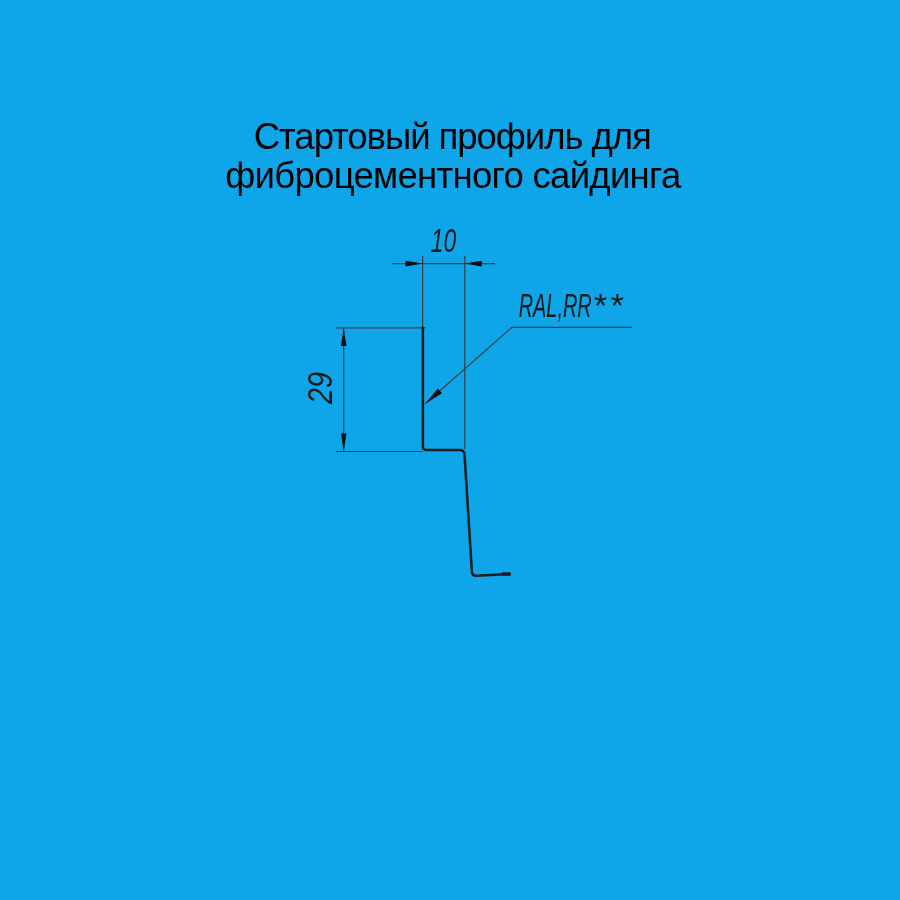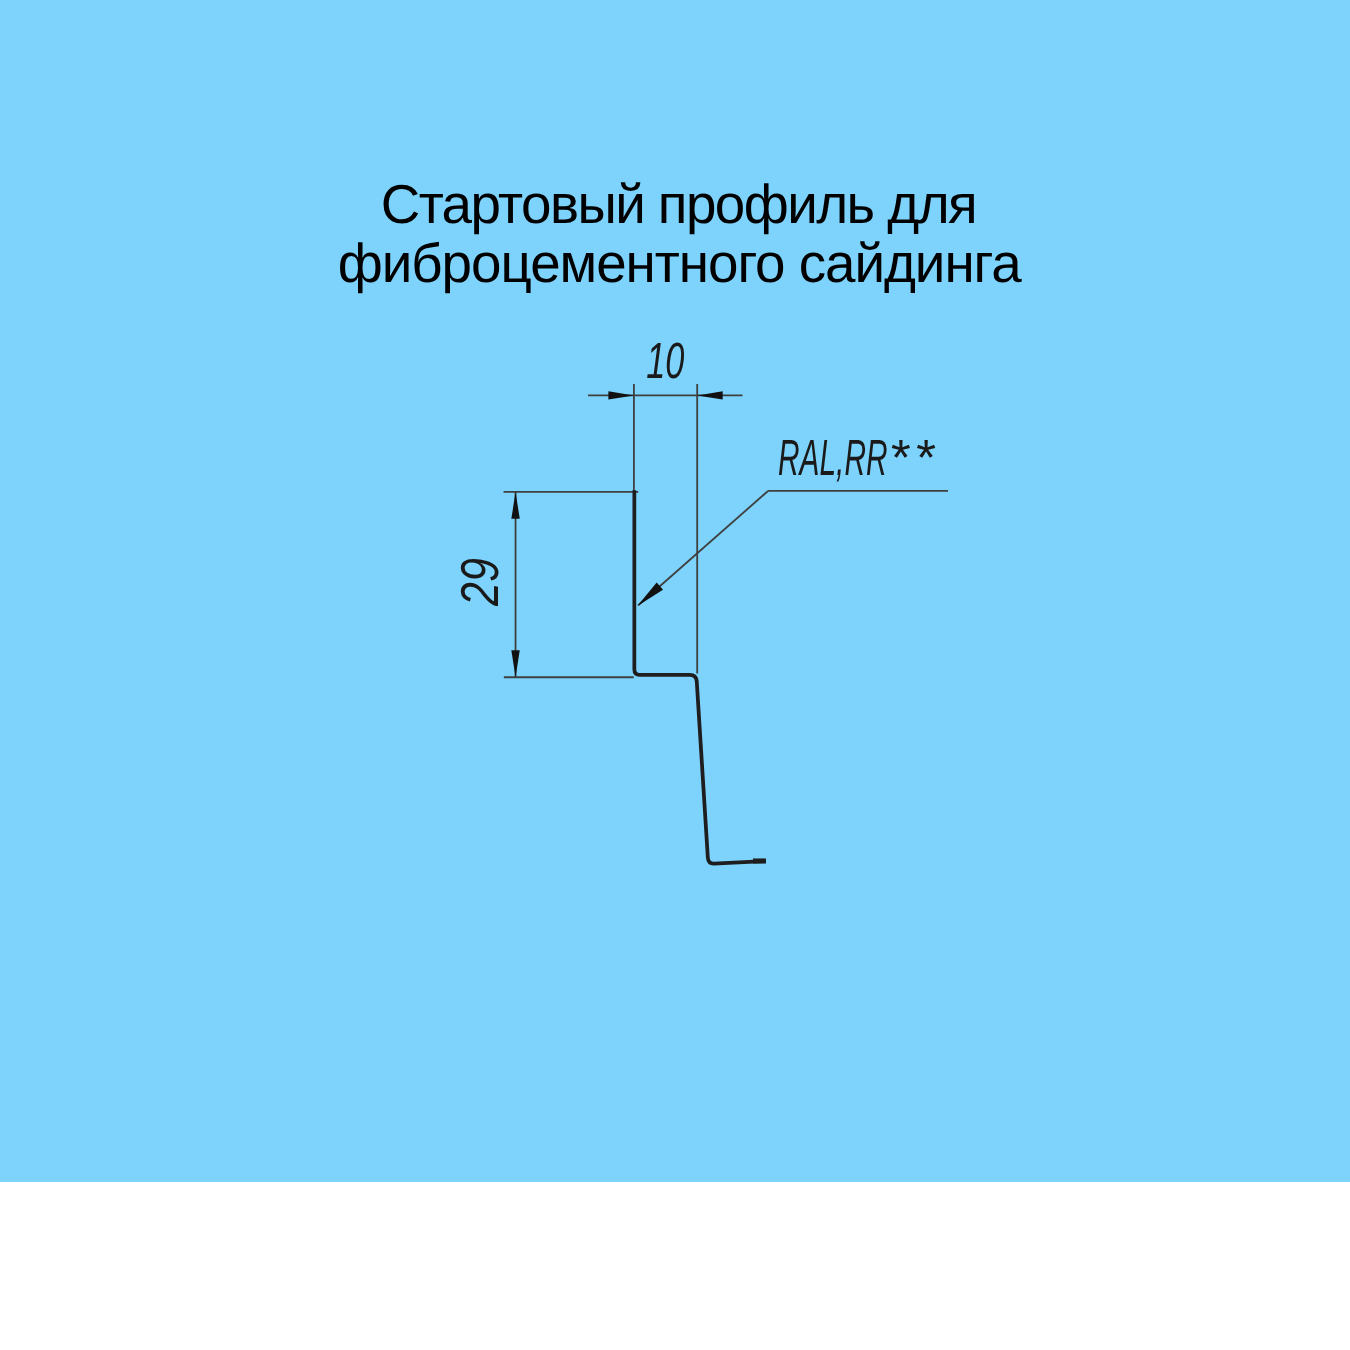--- a/index.html
+++ b/index.html
@@ -1,16 +1,16 @@
 <!DOCTYPE html>
 <html><head>
 <meta charset="utf-8">
 <style>
   html,body{margin:0;padding:0;background:#ffffff;}
-  .stage{position:relative;width:900px;height:788px;background:#7dd3fc;overflow:hidden;}
+  .stage{position:relative;width:900px;height:900px;background:#0ea5e9;overflow:hidden;}
   svg{position:absolute;left:0;top:0;}
   text{font-family:"Liberation Sans",sans-serif;}
 </style>
 </head>
 <body>
 <div class="stage">
 <svg width="900" height="900" viewBox="0 0 900 900">
 
   <text x="452.8" y="148.6" font-size="36.5" fill="#000000" text-anchor="middle" textLength="398" lengthAdjust="spacing">Стартовый профиль для</text>
 

